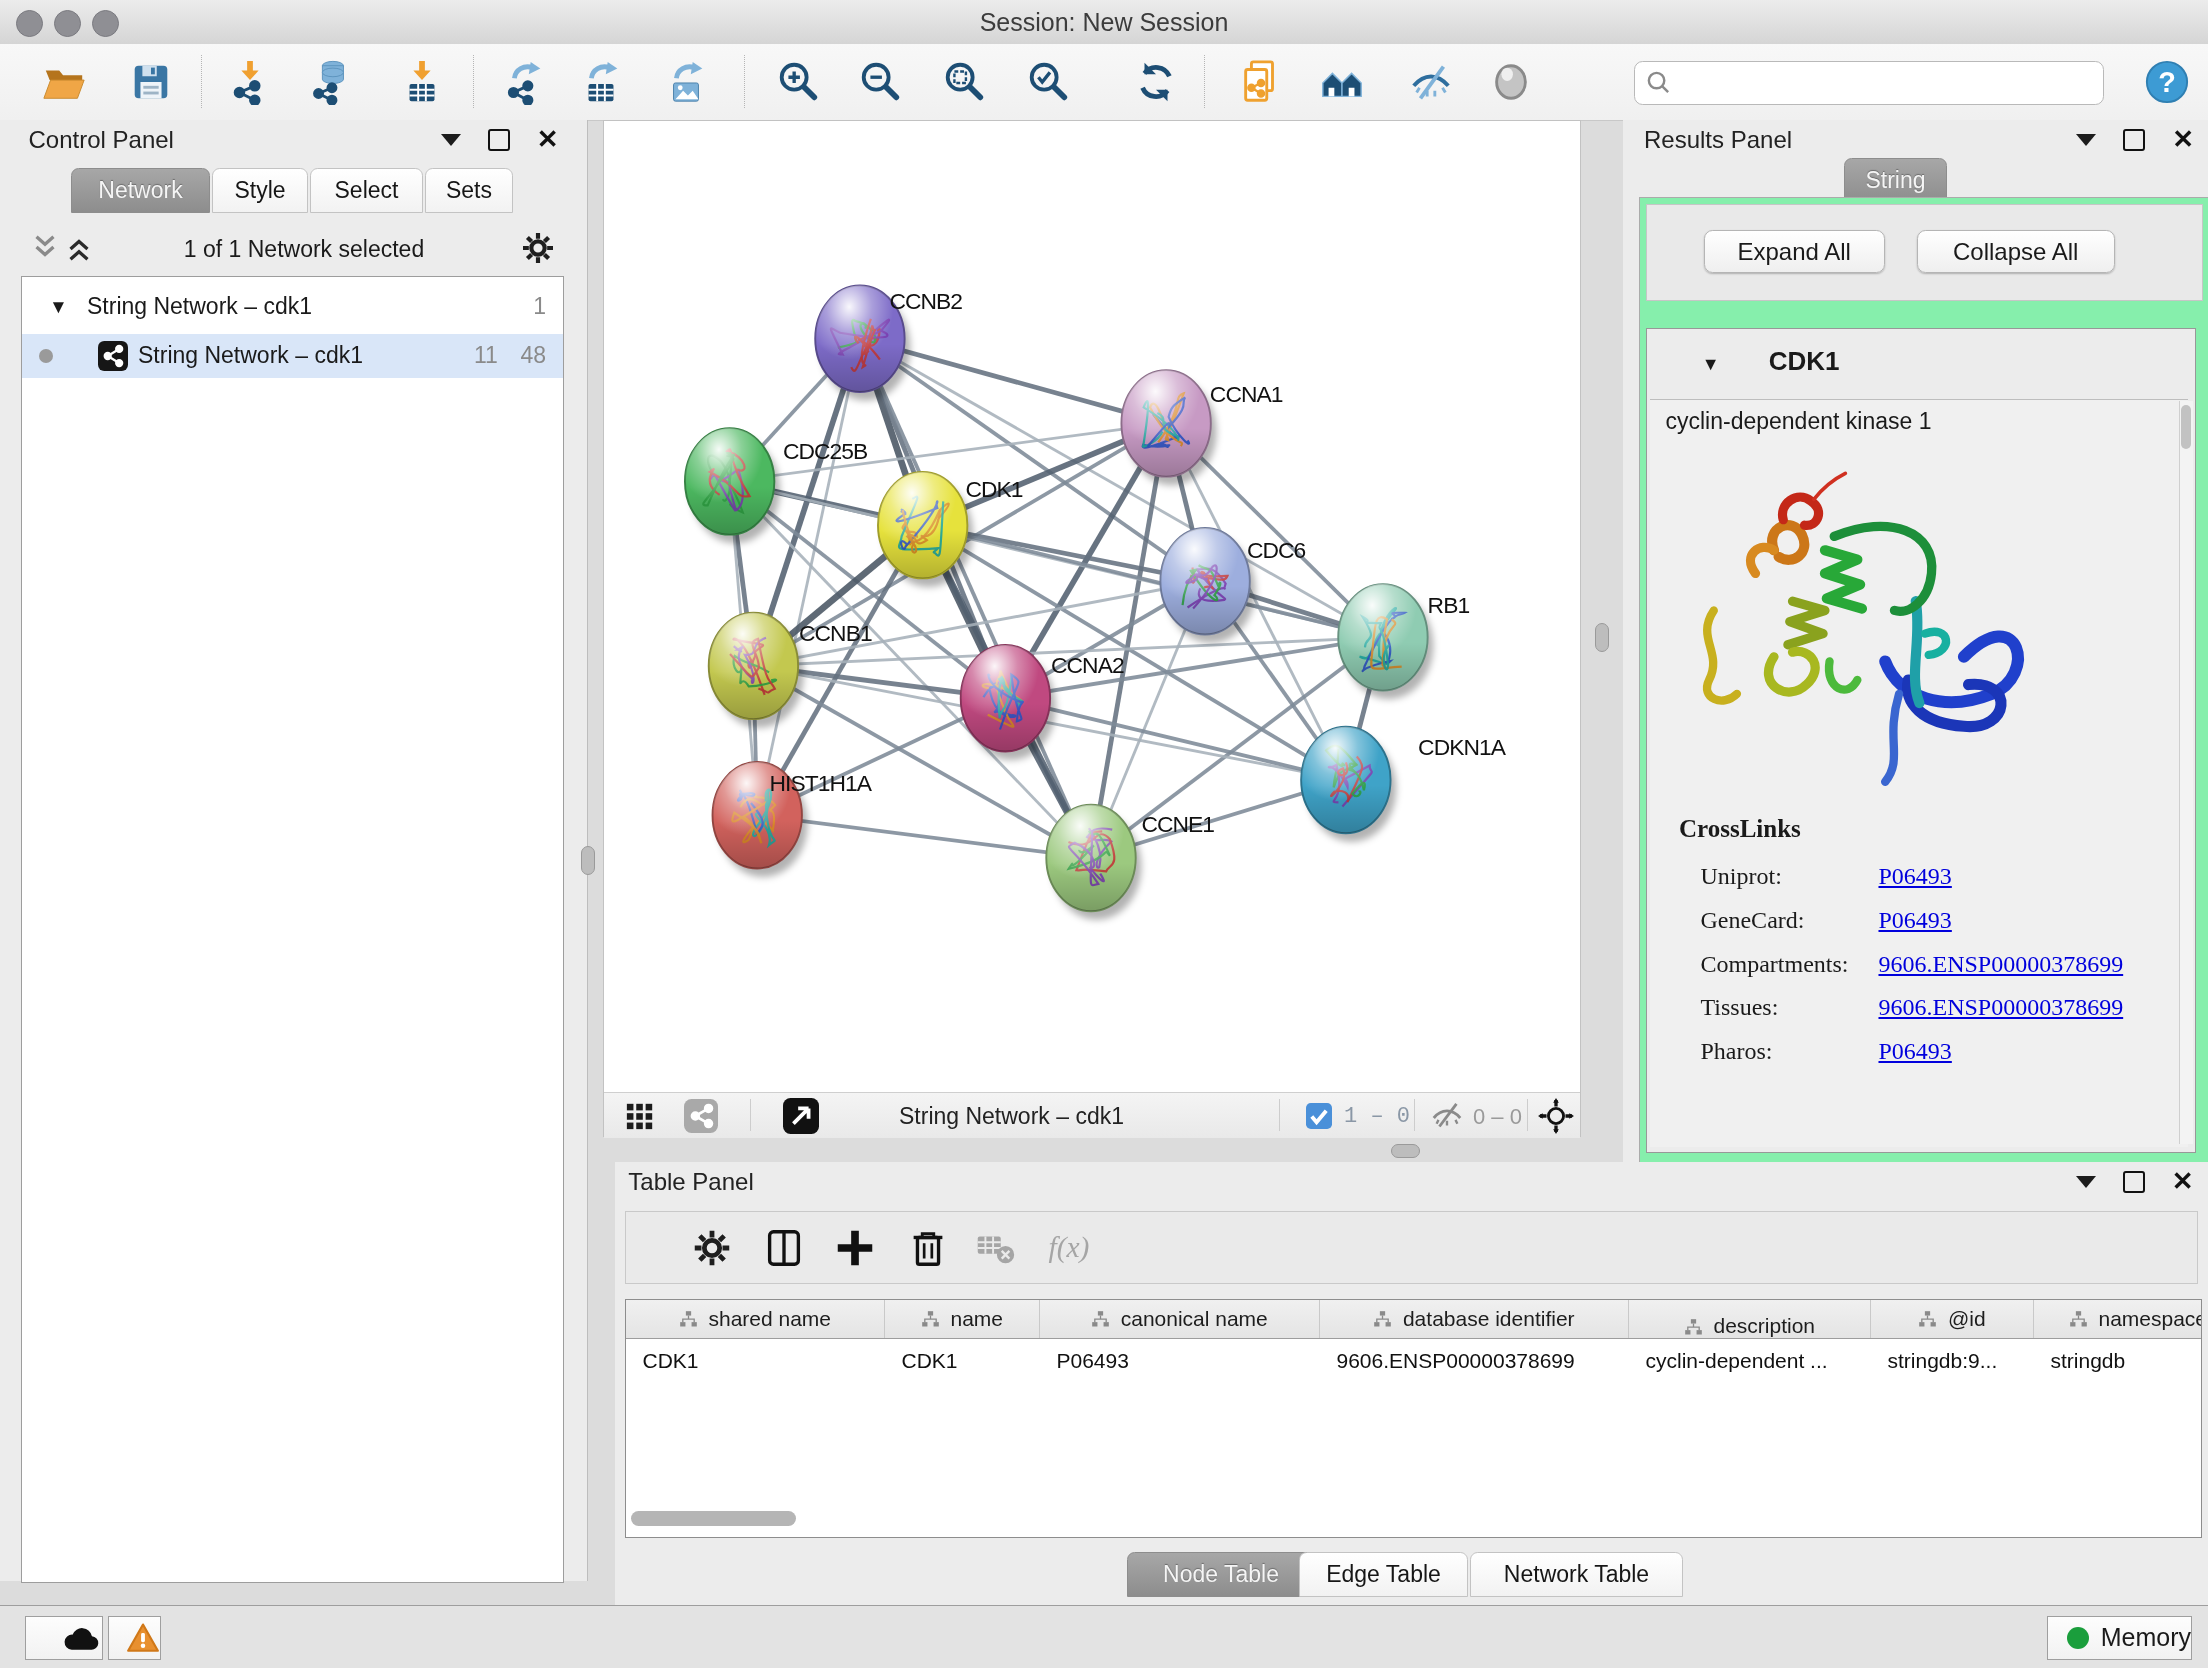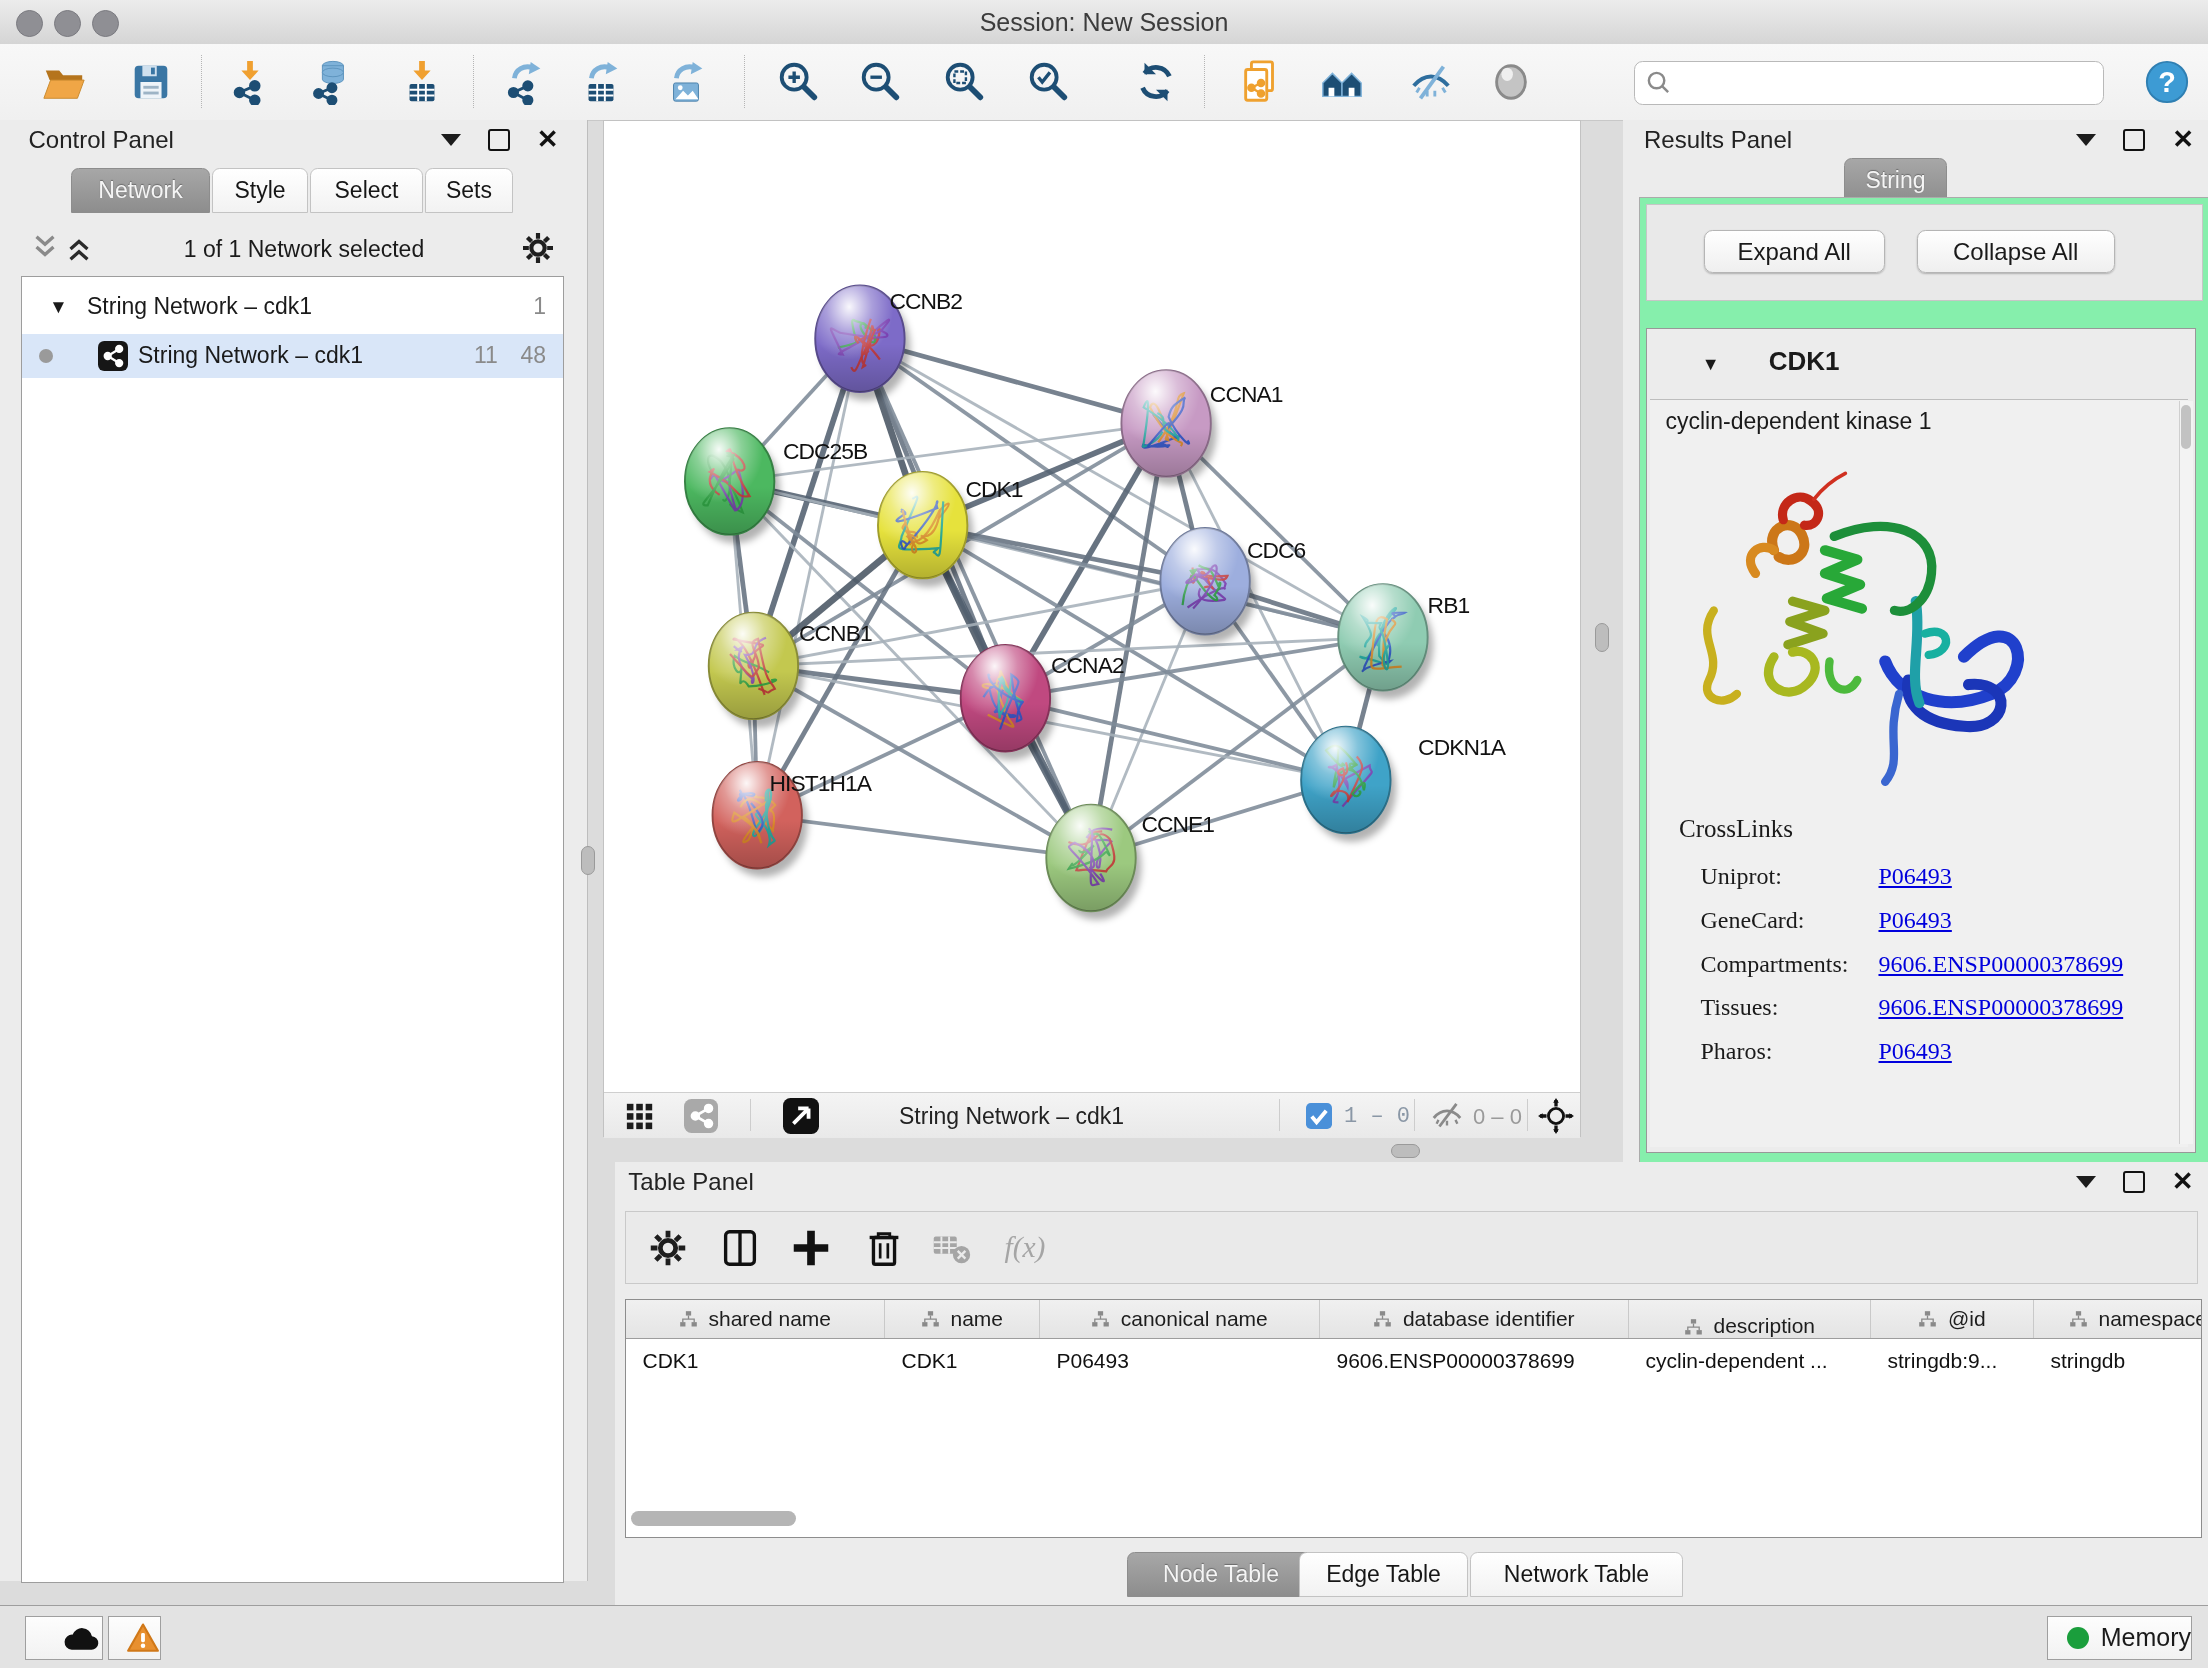--- a/index.html
+++ b/index.html
@@ -53,21 +53,21 @@
   .cdkhead{position:absolute;left:0;top:0;width:100%;height:68px;}
   .cdkbody{position:absolute;left:3.8px;top:70px;width:538px;height:747px;background:#f0f0f0;border-top:1px solid #bdbdbd;}
   .serif{font-family:"Liberation Serif",serif;}
   .xlrow{position:absolute;font-size:24px;}
   .xlink{color:#0000dd;text-decoration:underline;}
   .vscroll{position:absolute;width:13.3px;background:#f3f3f3;border-left:1px solid #cfcfcf;}
   .vthumb{position:absolute;left:1px;width:10.5px;background:#c2c2c2;border-radius:5.7px;}
   
   .tpanel{left:615px;top:1162px;width:1593px;height:443px;background:#ececec;}
   .ttoolbar{position:absolute;left:9.5px;top:49px;width:1573px;height:73px;background:#eaeaea;border:1px solid #c9c9c9;box-sizing:border-box;}
-  .tti{position:absolute;top:13.3px;width:46px;height:46px;}
+  .tti{position:absolute;top:13.3px;width:46px;height:46px;margin-left:44px;}
   .tablebox{position:absolute;left:9.5px;top:137px;width:1577px;height:239px;background:#fff;border:1.9px solid #8d8d8d;box-sizing:border-box;overflow:hidden;}
   .thead{position:absolute;left:0;top:0;width:2283px;height:38px;background:linear-gradient(#f0f0f0,#e4e4e4);border-bottom:1.9px solid #9d9d9d;display:flex;}
   .th{box-sizing:border-box;border-right:1px solid #c9c9c9;display:flex;align-items:center;justify-content:center;gap:9.5px;font-size:21px;color:#1d1d1d;}
   .trowdata{position:absolute;left:0;top:40px;width:2283px;height:42px;display:flex;}
   .td{box-sizing:border-box;font-size:21px;padding-left:17px;display:flex;align-items:center;color:#111;}
   .hthumb{position:absolute;height:15px;background:#b5b5b5;border-radius:7.6px;}
   .btabs{position:absolute;top:390px;height:45px;}
   
   .statusbar{left:0;top:1605px;width:2208px;height:63px;background:#e3e3e3;border-top:1.9px solid #9e9e9e;box-sizing:border-box;}
   .sbtn{position:absolute;top:9.5px;background:linear-gradient(#fdfdfd,#f2f2f2);border:1.9px solid #9f9f9f;
@@ -614,21 +614,21 @@
               <path d="M115 150 L 150 160 L 112 172 L 148 185 L 110 197" stroke="#8aa21e" stroke-width="10"></path>
               <path d="M30 160 C 10 190 40 205 25 235 C 15 255 40 265 55 250" stroke="#c8b01e" stroke-width="9"></path>
               <path d="M95 210 C 75 240 110 260 130 240 C 150 222 135 200 115 205" stroke="#a8b820" stroke-width="10"></path>
               <path d="M155 215 C 150 245 175 255 185 235" stroke="#4cba3c" stroke-width="9"></path>
               <path d="M95 95 C 85 70 115 58 125 78 C 135 98 115 112 100 102" stroke="#cc7718" stroke-width="11"></path>
               <path d="M75 120 C 60 100 80 85 95 95" stroke="#d88a20" stroke-width="10"></path>
               <path d="M105 62 C 100 45 120 30 135 42 C 150 52 142 70 128 68" stroke="#c42818" stroke-width="10"></path>
               <path d="M138 40 C 150 25 160 18 172 12" stroke="#d03020" stroke-width="4"></path>
             </g>
           </svg>
-          <div class="abs serif" style="left:28.5px;top:415px;font-size:25px;font-weight:normal;">CrossLinks</div>
+          <div class="abs serif" style="left:28.5px;top:415px;font-size:25px;font-weight:bold;">CrossLinks</div>
           <div id="crosslinks">
               <div class="xlrow serif" style="left: 50px; top: 463px; position: absolute;">Uniprot:</div>
               <div class="xlrow serif xlink" style="left: 228px; top: 463px; position: absolute;">P06493</div>
               <div class="xlrow serif" style="left: 50px; top: 507px; position: absolute;">GeneCard:</div>
               <div class="xlrow serif xlink" style="left: 228px; top: 507px; position: absolute;">P06493</div>
               <div class="xlrow serif" style="left: 50px; top: 551px; position: absolute;">Compartments:</div>
               <div class="xlrow serif xlink" style="left: 228px; top: 551px; position: absolute;">9606.ENSP00000378699</div>
               <div class="xlrow serif" style="left: 50px; top: 594px; position: absolute;">Tissues:</div>
               <div class="xlrow serif xlink" style="left: 228px; top: 594px; position: absolute;">9606.ENSP00000378699</div>
               <div class="xlrow serif" style="left: 50px; top: 638px; position: absolute;">Pharos:</div>

